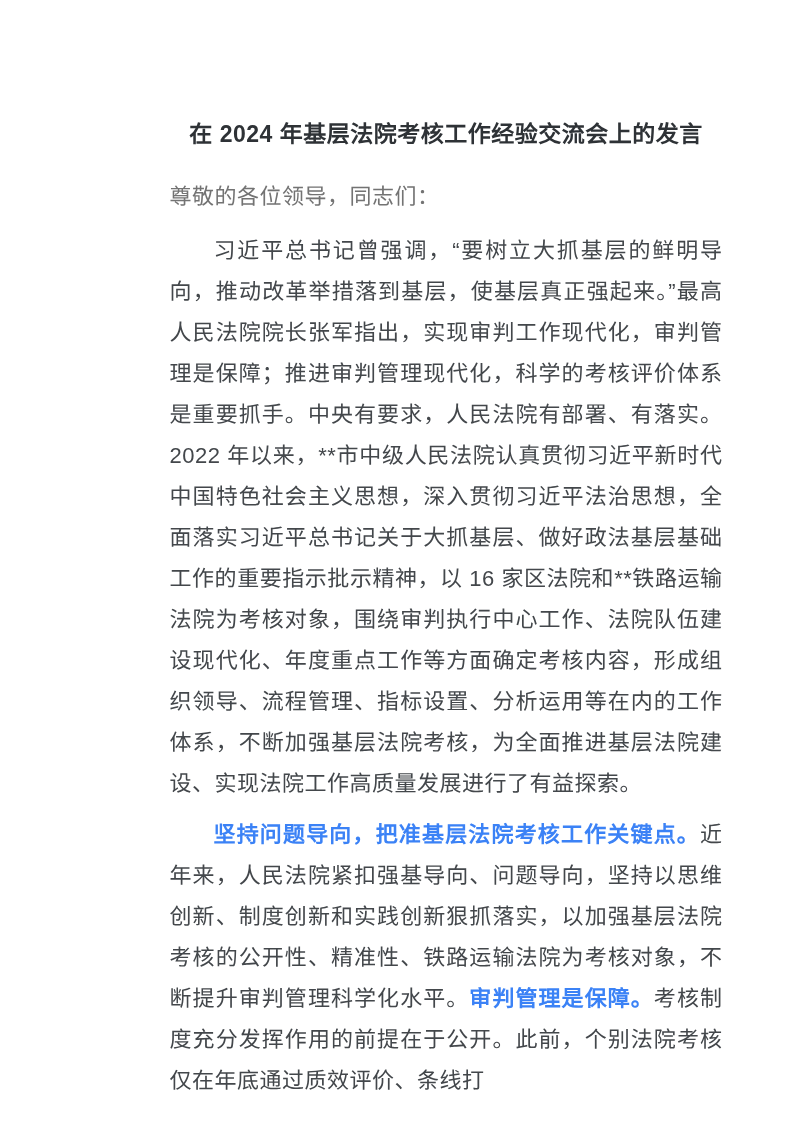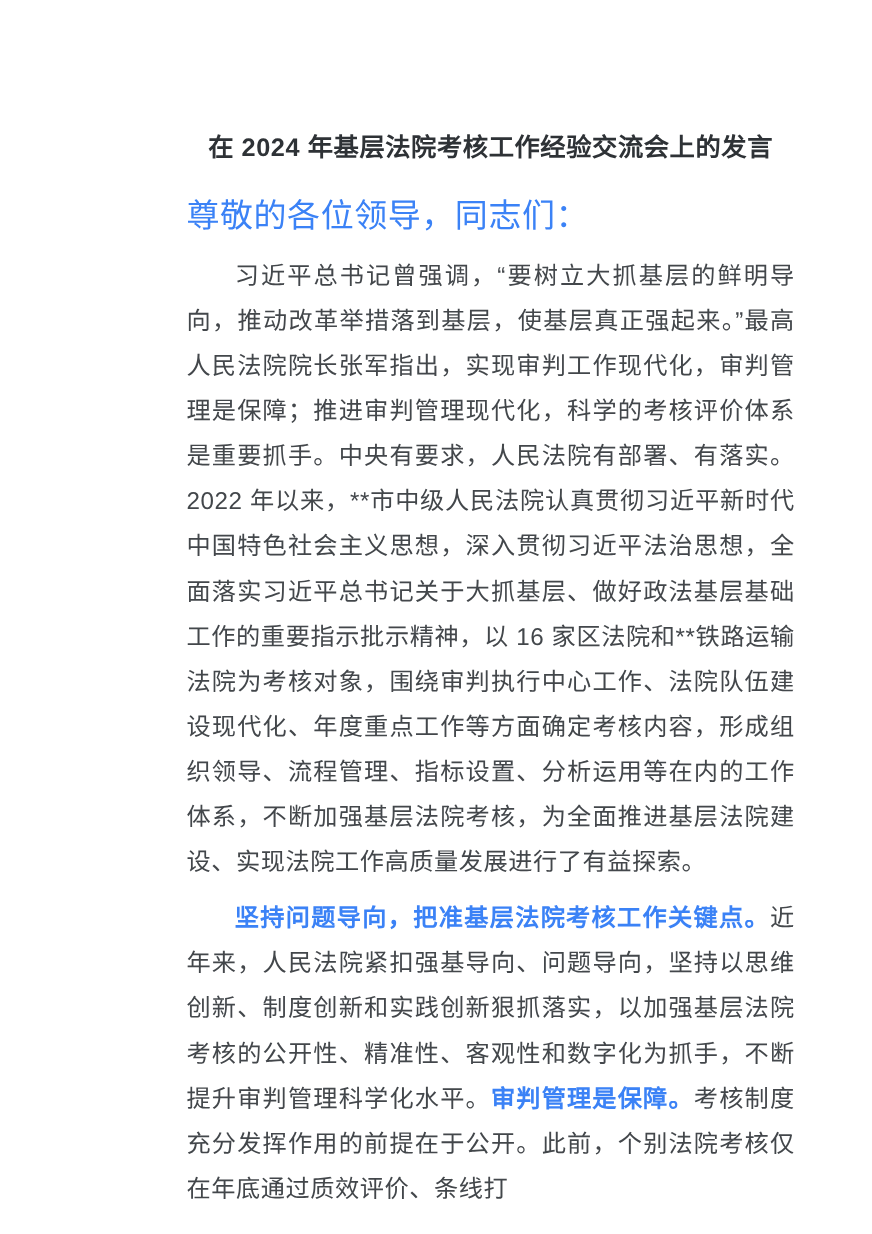--- a/index.html
+++ b/index.html
@@ -27,23 +27,23 @@
     margin: 0 0 24px 0;
     text-align: center;
     font-size: 23px;
     font-weight: 700;
     line-height: 36px;
     color: #2e3236;
     letter-spacing: 0.5px;
   }
   .greeting {
     margin: 0 0 13px 0;
-    font-size: 30px;
+    font-size: 22px;
     line-height: 41px;
-    color: #3b82f6;
+    color: #737373;
     letter-spacing: 0.5px;
   }
   .para {
     margin: 0 0 10px 0;
     font-size: 22px;
     line-height: 41px;
     color: #43474b;
     text-align: justify;
     text-indent: 2em;
     letter-spacing: 0.5px;
@@ -61,16 +61,16 @@
 
 <div class="page">
   <div class="content">
 
     <h1 class="doc-title">在 2024 年基层法院考核工作经验交流会上的发言</h1>
 
     <p class="greeting">尊敬的各位领导，同志们：</p>
 
     <p class="para">习近平总书记曾强调，“要树立大抓基层的鲜明导向，推动改革举措落到基层，使基层真正强起来。”最高人民法院院长张军指出，实现审判工作现代化，审判管理是保障；推进审判管理现代化，科学的考核评价体系是重要抓手。中央有要求，人民法院有部署、有落实。2022 年以来，**市中级人民法院认真贯彻习近平新时代中国特色社会主义思想，深入贯彻习近平法治思想，全面落实习近平总书记关于大抓基层、做好政法基层基础工作的重要指示批示精神，以 16 家区法院和**铁路运输法院为考核对象，围绕审判执行中心工作、法院队伍建设现代化、年度重点工作等方面确定考核内容，形成组织领导、流程管理、指标设置、分析运用等在内的工作体系，不断加强基层法院考核，为全面推进基层法院建设、实现法院工作高质量发展进行了有益探索。</p>
 
-    <p class="para"><span class="bold-seg">坚持问题导向，把准基层法院考核工作关键点。</span><span>近年来，人民法院紧扣强基导向、问题导向，坚持以思维创新、制度创新和实践创新狠抓落实，以加强基层法院考核的公开性、精准性、客观性和数字化为抓手，不断提升审判管理科学化水平。</span><span class="bold-seg">审判管理是保障。</span><span>考核制度充分发挥作用的前提在于公开。此前，个别法院考核仅在年底通过质效评价、条线打</span></p>
+    <p class="para"><span class="bold-seg">坚持问题导向，把准基层法院考核工作关键点。</span><span>近年来，人民法院紧扣强基导向、问题导向，坚持以思维创新、制度创新和实践创新狠抓落实，以加强基层法院考核的公开性、精准性、铁路运输法院为考核对象，不断提升审判管理科学化水平。</span><span class="bold-seg">审判管理是保障。</span><span>考核制度充分发挥作用的前提在于公开。此前，个别法院考核仅在年底通过质效评价、条线打</span></p>
 
   </div>
 </div>
 
 </body></html>

